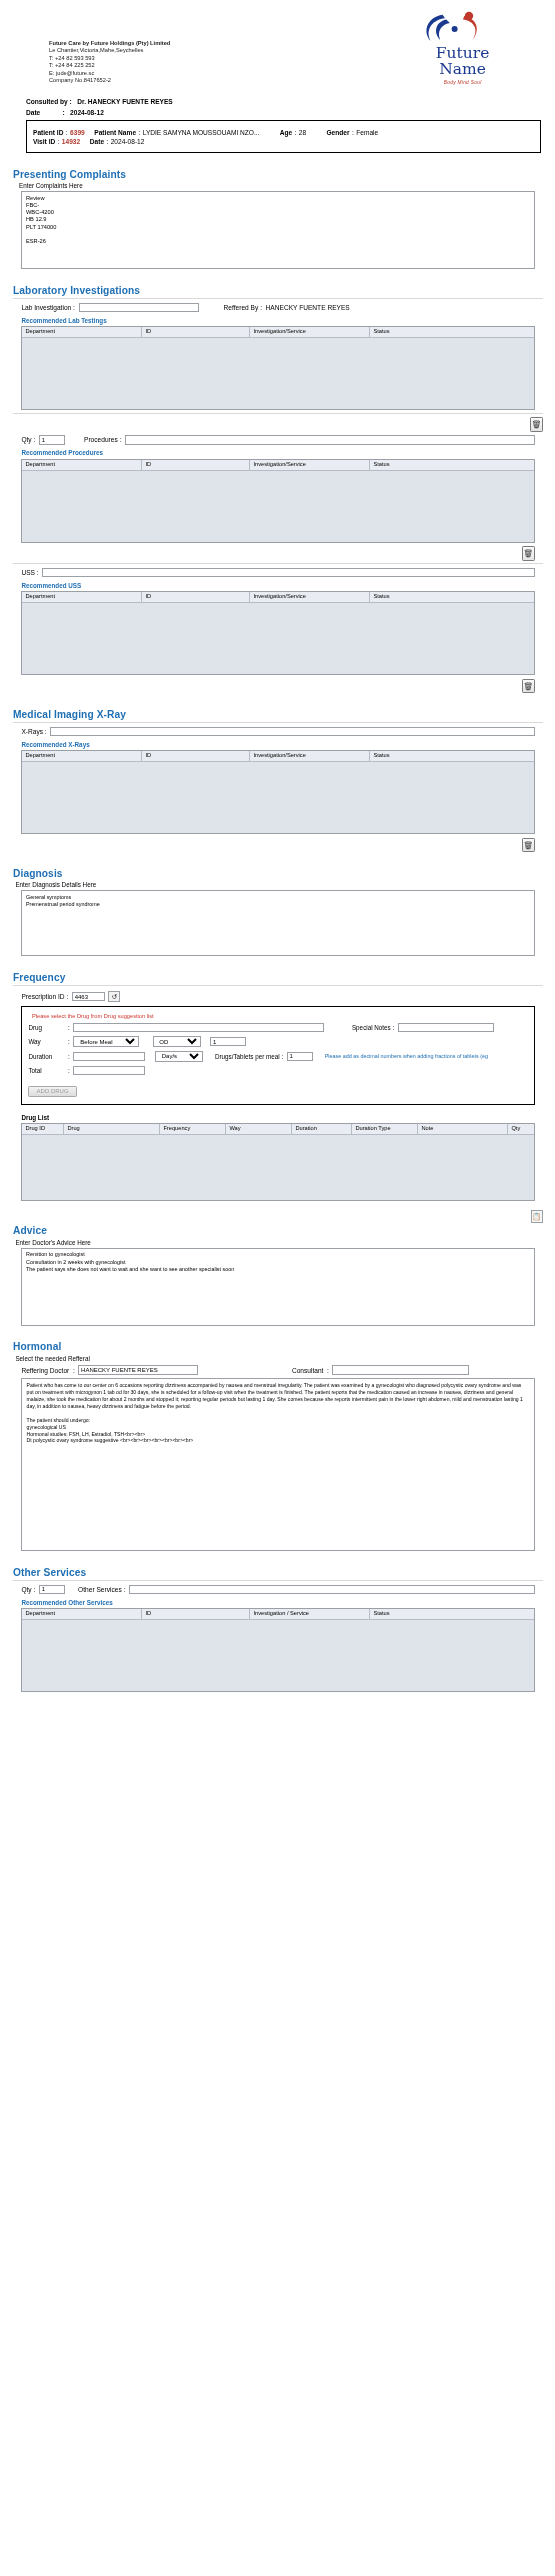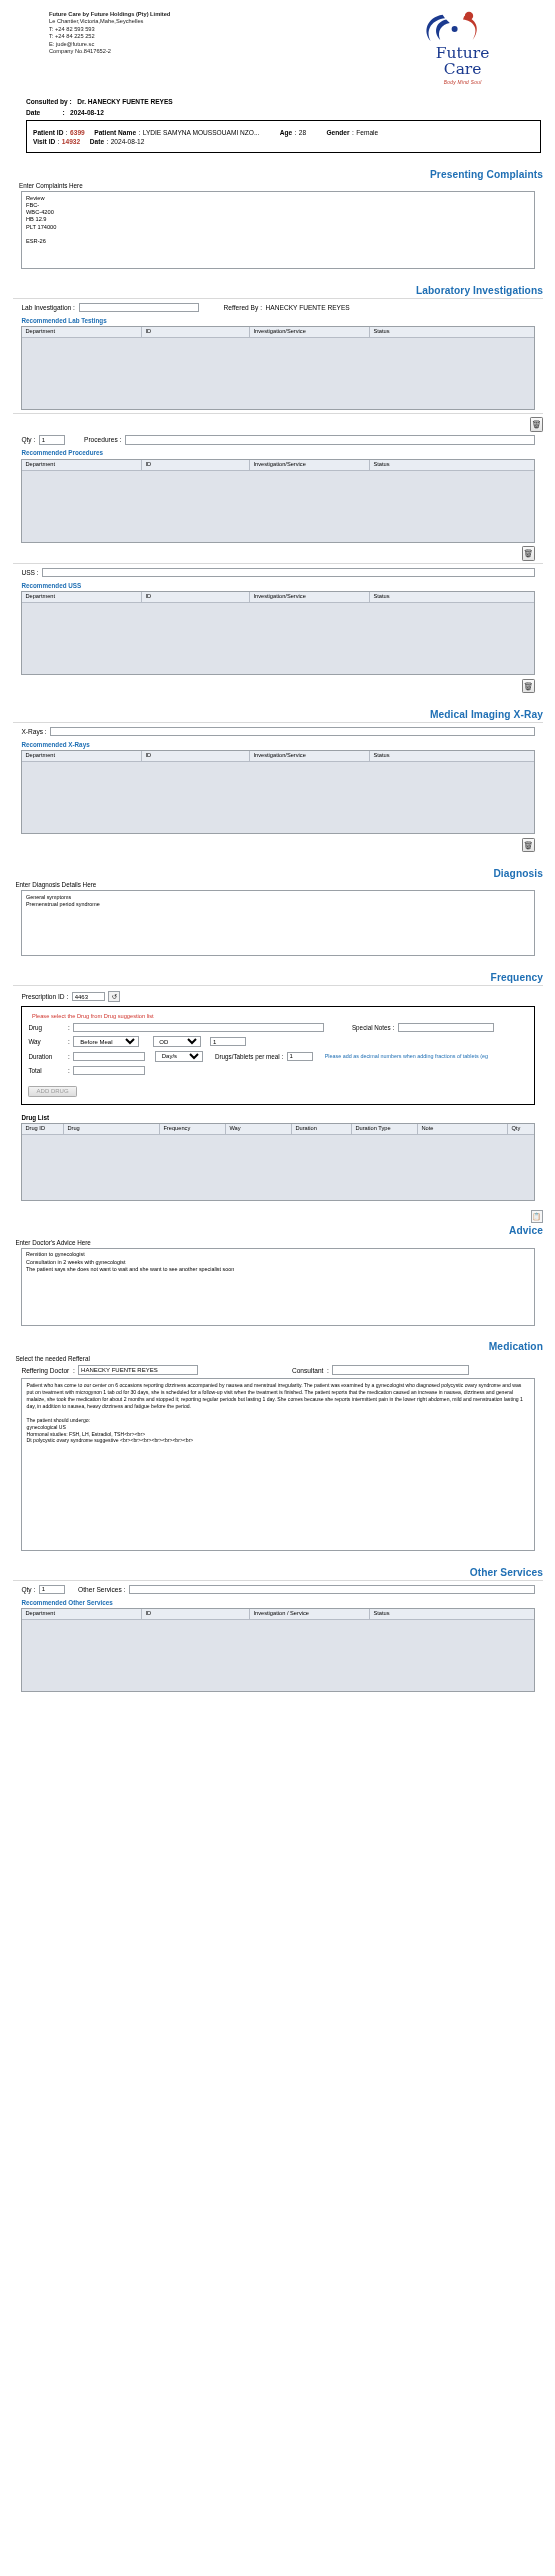--- a/index.html
+++ b/index.html
@@ -10,21 +10,21 @@
     font-family: "Liberation Sans", sans-serif;
     font-size: 6.6px;
     color: #000;
   }
   .page { width: 556px; padding: 0 13px 24px 13px; }
 
   
   .hdr {
     display: flex;
     justify-content: space-between;
-    align-items: flex-start;
+    align-items: flex-end;
     padding: 10.8px 8.4px 6px 36px;
   }
   .hdr-left { font-size: 5.7px; line-height: 7.5px; color:#222; }
   .hdr-left .co { font-weight: bold; }
   .logo-wrap { width: 126px; display:flex; flex-direction:column; align-items:center; padding-right:18px; }
   .logo-mark { position: relative; width: 100%; height: 35px; }
   .logo-text { font-family: "DejaVu Serif", serif; color:#1b3a8f; font-size: 15.5px; line-height: 15.5px; text-align:center; }
   .logo-text .c2 { display:block; margin-top:1.2px; }
   .logo-tag { font-size: 4.8px; color:#c0392b; font-style: italic; letter-spacing:0.3px; margin-top:1.8px; }
 
@@ -46,21 +46,20 @@
   .patient-box .cell { margin-right: 2.4px; white-space: nowrap; }
   .patient-box .sep { margin: 0 3.6px; }
 
   
   h2.sec {
     color: #1f6fb4;
     font-size: 10.2px;
     font-weight: bold;
     margin: 15.5px 0 1.2px 0;
     letter-spacing: 0.1px;
-    text-align: right;
   }
   .sub { font-size: 6.3px; margin: 2.4px 0 2.4px 6px; }
   .blue-sub { color:#1f6fb4; font-size: 6.3px; font-weight: bold; margin: 4.8px 0 2.4px 0; }
 
   .hr { border-top:0.6px solid #d9d9d9; margin-top:2.4px; }
 
   
   input.ti, textarea.ta, select.se {
     font-family: "Liberation Sans", sans-serif;
     font-size: 6px;
@@ -178,21 +177,21 @@
         <svg width="102" height="35" viewBox="0 0 170 58" xmlns="http://www.w3.org/2000/svg">
           <path d="M56 6 C30 10, 22 34, 36 50 C26 30, 40 14, 60 12 Z" fill="#1b3a8f"></path>
           <path d="M62 14 C44 18, 40 36, 52 48 C46 34, 54 22, 68 20 Z" fill="#1b3a8f"></path>
           <path d="M92 8 C112 12, 120 30, 106 48 C118 28, 106 16, 90 14 Z" fill="#c0392b"></path>
           <circle cx="100" cy="8" r="7" fill="#c0392b"></circle>
           <circle cx="76" cy="30" r="5" fill="#1b3a8f"></circle>
         </svg>
       </div>
       <div class="logo-text">
         <span>Future</span>
-        <span class="c2">Care</span>
+        <span class="c2">Name</span>
       </div>
       <div class="logo-tag">Body Mind Soul</div>
     </div>
   </div>
 
   <div class="consult">
     <div class="row">
       <span>Consulted by  :</span>
       <span class="val" style="margin-left:3.6px">Dr.  HANECKY FUENTE REYES</span>
     </div>
@@ -414,21 +413,21 @@
     <div class="clip">📋</div>
   </div>
   <h2 class="sec" style="margin-top:2.4px">Advice</h2>
   <div class="sub" style="margin-left:2.4px">Enter Doctor's Advice Here</div>
   <div style="padding:0 8.4px;">
     <div class="adv-box">Remition to gynecologist
 Consultation in 2 weeks with gynecologist
 The patient says she does not want to wait and she want to see another specialist soon</div>
   </div>
 
-  <h2 class="sec">Medication</h2>
+  <h2 class="sec">Hormonal</h2>
   <div class="sub" style="margin-left:2.4px">Select the needed Refferal</div>
   <div style="padding:0 8.4px;">
     <div class="field-row">
       <span class="lab">Reffering Doctor</span>
       <span>:</span>
       <input class="ti" style="width: 120px;" value="HANECKY FUENTE REYES">
       <span class="lab" style="margin-left:90px">Consultant</span>
       <span>:</span>
       <input class="ti" style="width: 137px;" value="">
     </div>

